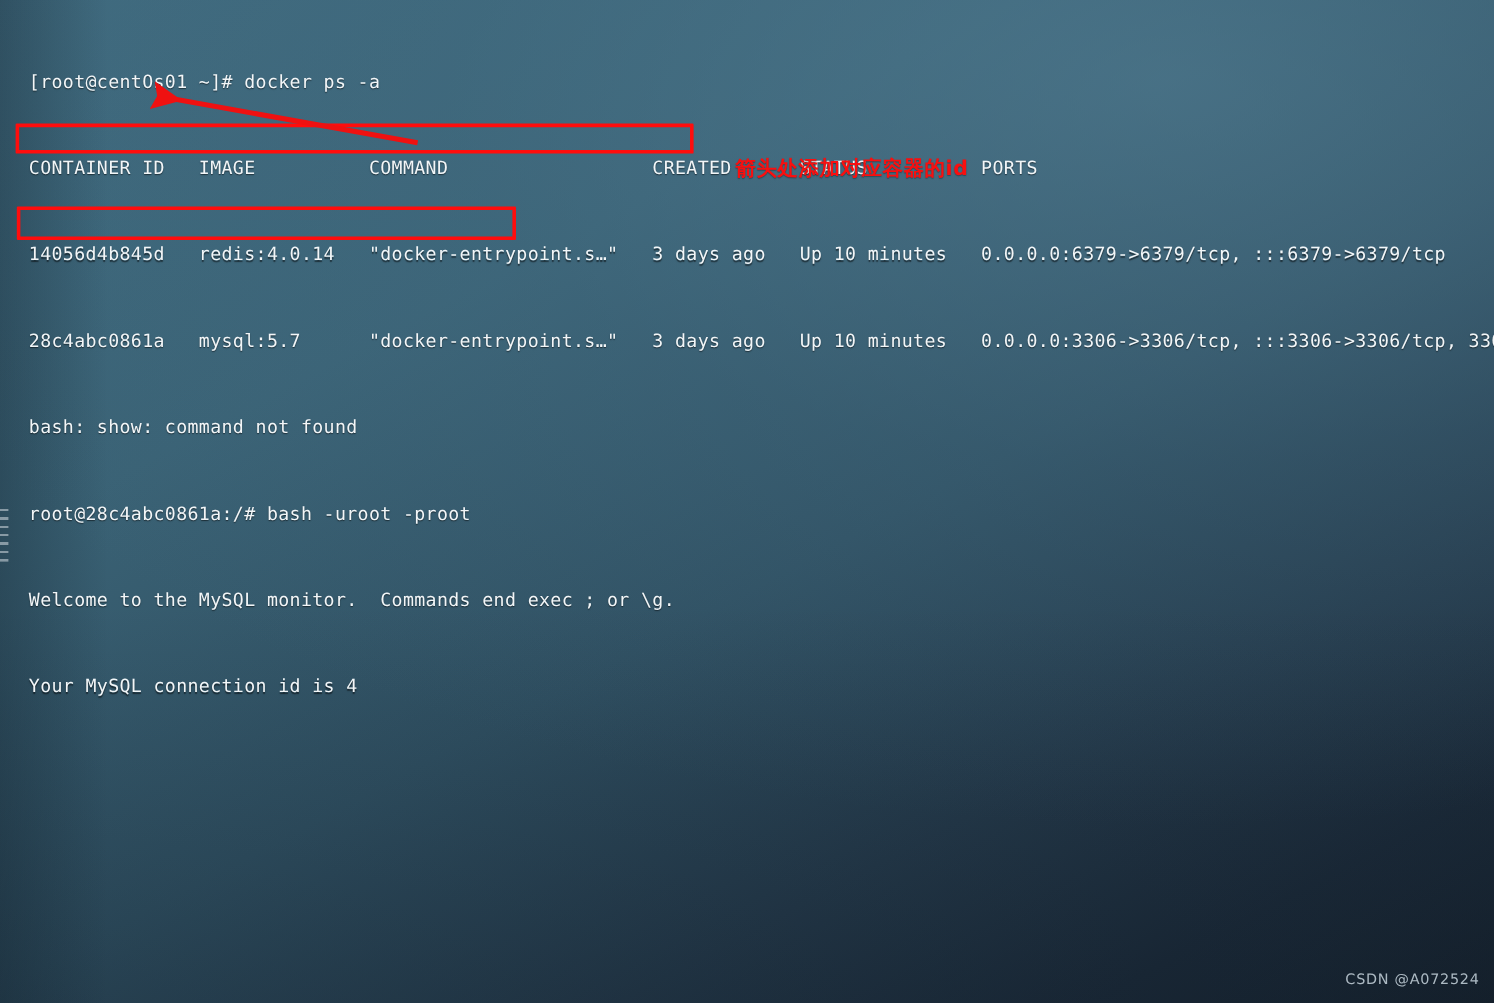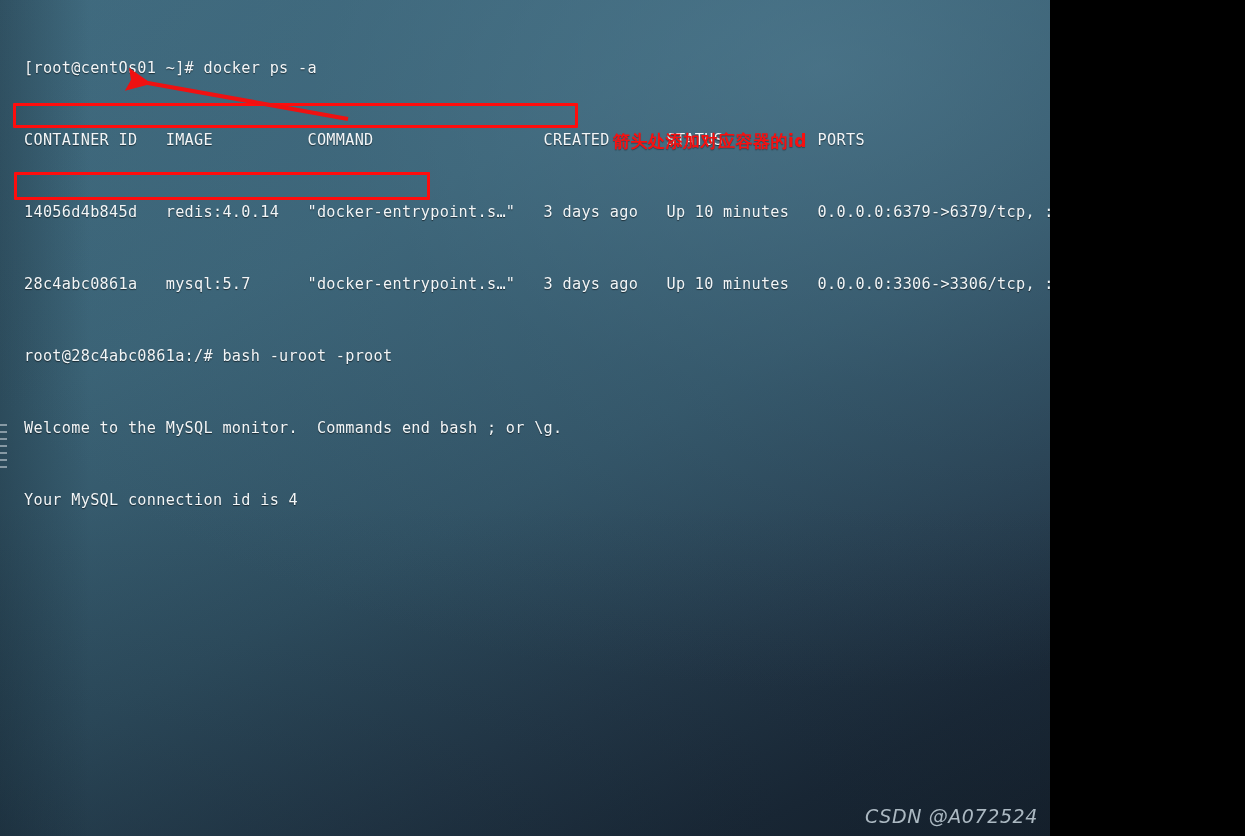--- a/index.html
+++ b/index.html
@@ -3,21 +3,21 @@
 <meta charset="utf-8">
 <title>Terminal</title>
 <style>
   html, body {
     margin: 0;
     padding: 0;
     background: #000;
   }
   #screen {
     position: relative;
-    width: 1050px;
+    width: 1245px;
     height: 836px;
     overflow: hidden;
     background-color: #3a6275;
     background-image:
       radial-gradient(ellipse 150% 120% at 78% 8%, rgba(86,130,152,0.55) 0%, rgba(70,112,134,0.30) 32%, rgba(0,0,0,0) 62%),
       linear-gradient(152deg, #3f6a7e 0%, #3a6275 30%, #2f4f61 55%, #24394a 74%, #1b2a39 88%, #16222e 100%);
     font-family: "DejaVu Sans Mono", "Liberation Mono", monospace;
     font-size: 15.2px;
     line-height: 24px;
     color: #f2f6f8;
@@ -69,25 +69,24 @@
     white-space: pre;
     text-shadow: 0 1px 1px rgba(0,0,0,0.3);
   }
   .arrow-svg { position: absolute; left: 0; top: 0; overflow: visible; }
   .watermark {
     position: absolute;
     right: 12px;
     bottom: 8px;
     color: #b9c6cf;
     font-family: "DejaVu Sans", "Liberation Sans", sans-serif;
-    font-size: 19px;
+    font-size: 12px;
     letter-spacing: 0.6px;
     opacity: 0.92;
     z-index: 6;
-    font-style: italic;
   }
   .edge-artifact {
     position: absolute;
     left: 0px;
     top: 424px;
     width: 7px;
     height: 44px;
     z-index: 4;
     background-image: repeating-linear-gradient(
       to bottom,
@@ -98,22 +97,23 @@
 </head>
 <body>
 
 <div id="screen">
 
   <div class="term">
     <div class="line">[root@centOs01 ~]# docker ps -a</div>
     <div class="line">CONTAINER ID   IMAGE          COMMAND                  CREATED      STATUS          PORTS                                                  N</div>
     <div class="line">14056d4b845d   redis:4.0.14   "docker-entrypoint.s…"   3 days ago   Up 10 minutes   0.0.0.0:6379-&gt;6379/tcp, :::6379-&gt;6379/tcp              r</div>
     <div class="line">28c4abc0861a   mysql:5.7      "docker-entrypoint.s…"   3 days ago   Up 10 minutes   0.0.0.0:3306-&gt;3306/tcp, :::3306-&gt;3306/tcp, 33060/tcp   m</div>
+    <div class="line">bash: show: command not found</div>
     <div class="line">root@28c4abc0861a:/# bash -uroot -proot</div>
-    <div class="line">Welcome to the MySQL monitor.  Commands end bash ; or \g.</div>
+    <div class="line">Welcome to the MySQL monitor.  Commands end exec ; or \g.</div>
     <div class="line">Your MySQL connection id is 4</div>
     
     
     
     
     
     
     
     
     

